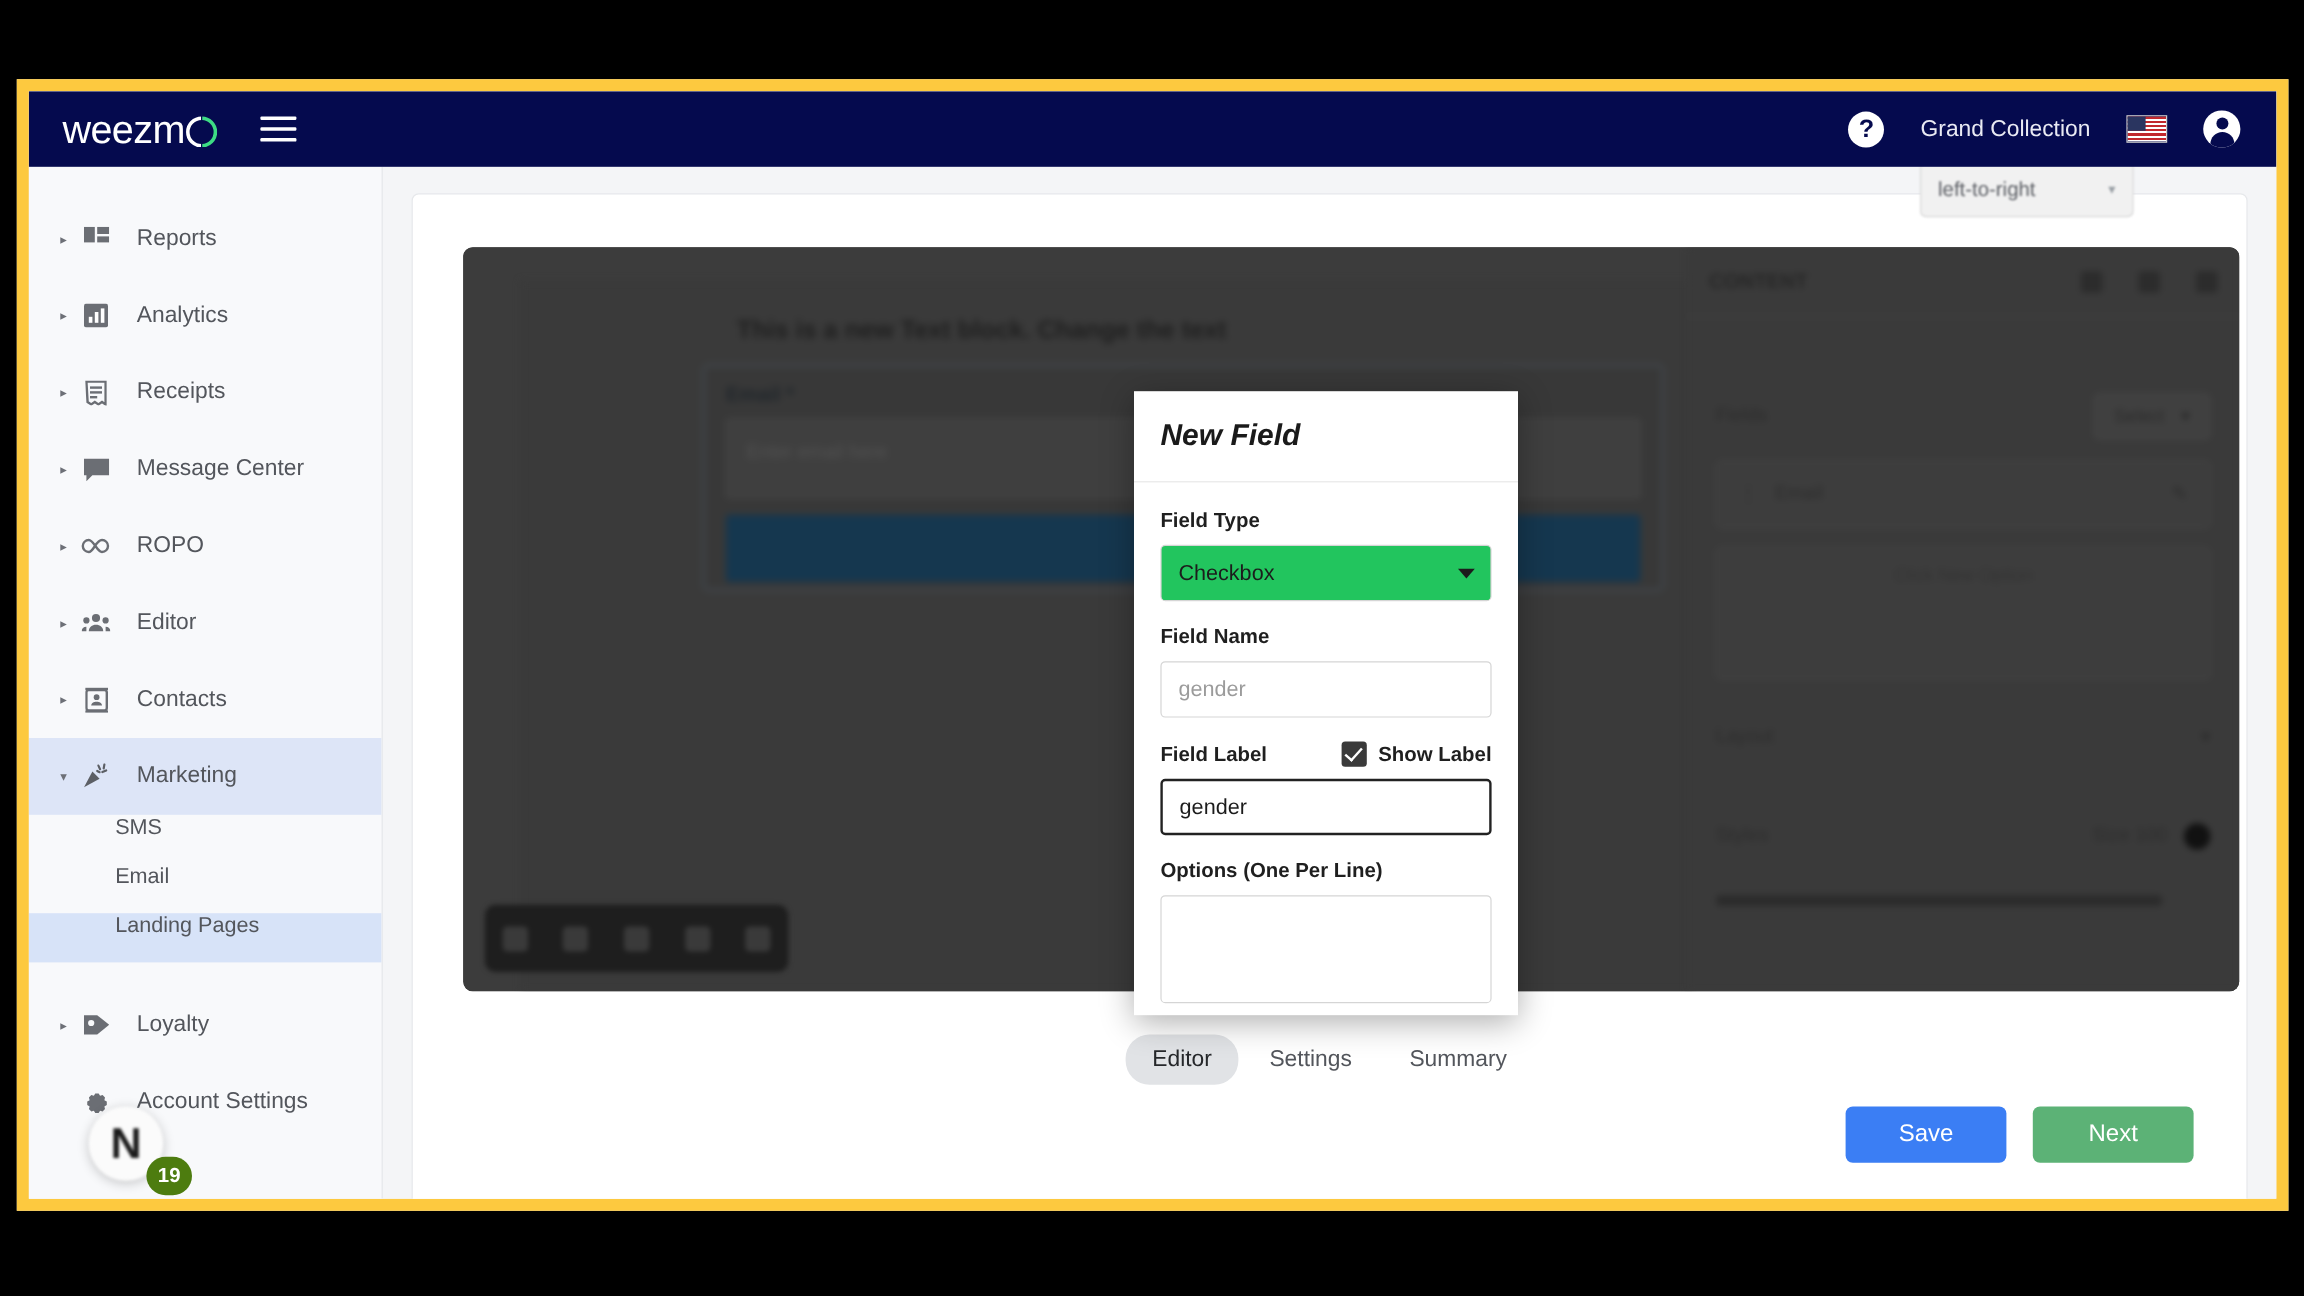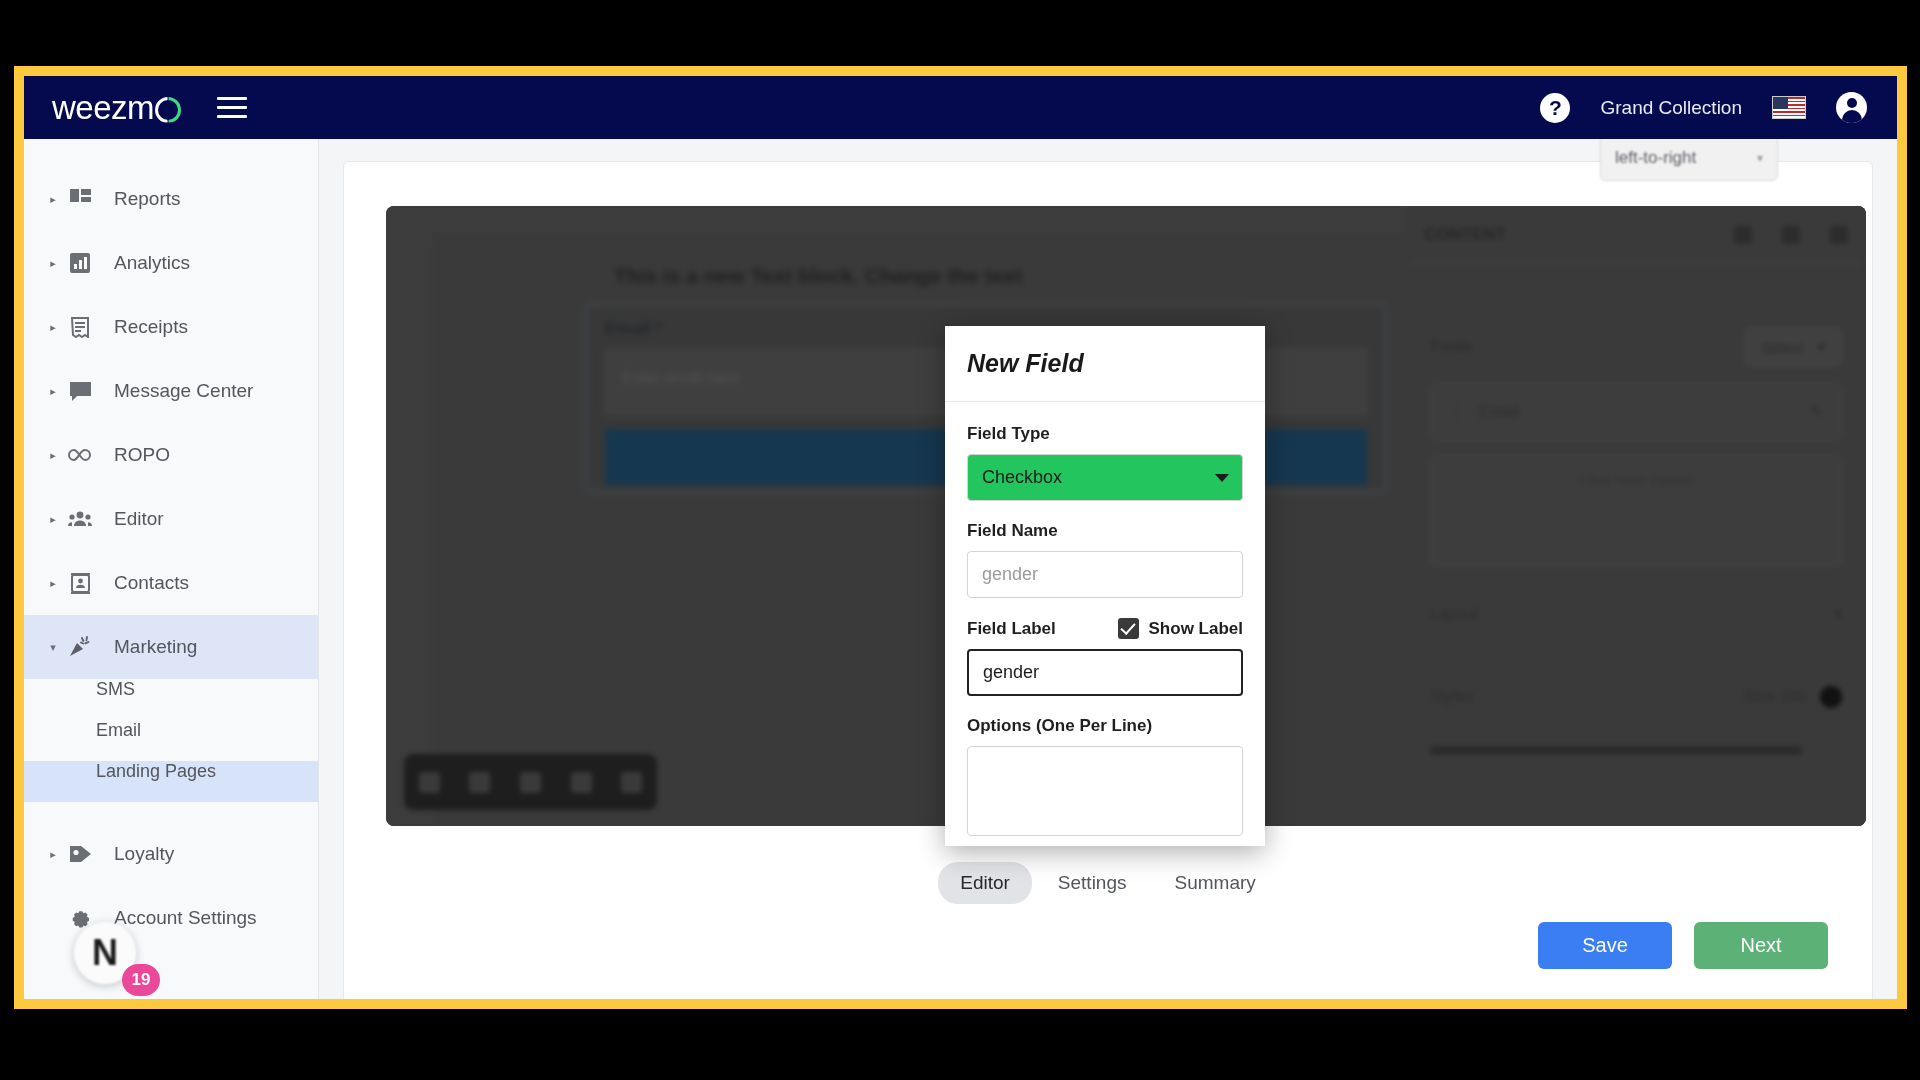--- a/index.html
+++ b/index.html
@@ -245,21 +245,21 @@
   
   #notif-launcher {
     position: absolute; left: 50px; top: 846px; width: 62px; height: 62px;
     border-radius: 50%; background: #fbfbfb; box-shadow: 0 2px 10px rgba(0,0,0,.22);
     z-index: 70; display: flex; align-items: center; justify-content: center;
     filter: blur(1.2px); cursor: pointer;
   }
   #notif-logo { font-size: 36px; font-weight: 700; color: #1b1b1b; }
   #notif-count {
     position: absolute; left: 98px; top: 888px; min-width: 38px; height: 32px;
-    background: #ec4899; border-radius: 16px; color: #fff; font-size: 17px;
+    background: #4d7c0f; border-radius: 16px; color: #fff; font-size: 17px;
     font-weight: 600; display: flex; align-items: center; justify-content: center;
     padding: 0 9px; z-index: 71;
   }
 </style>
 </head>
 <body>
 
 <div id="viewport-frame">
  <div id="app-root">
 

